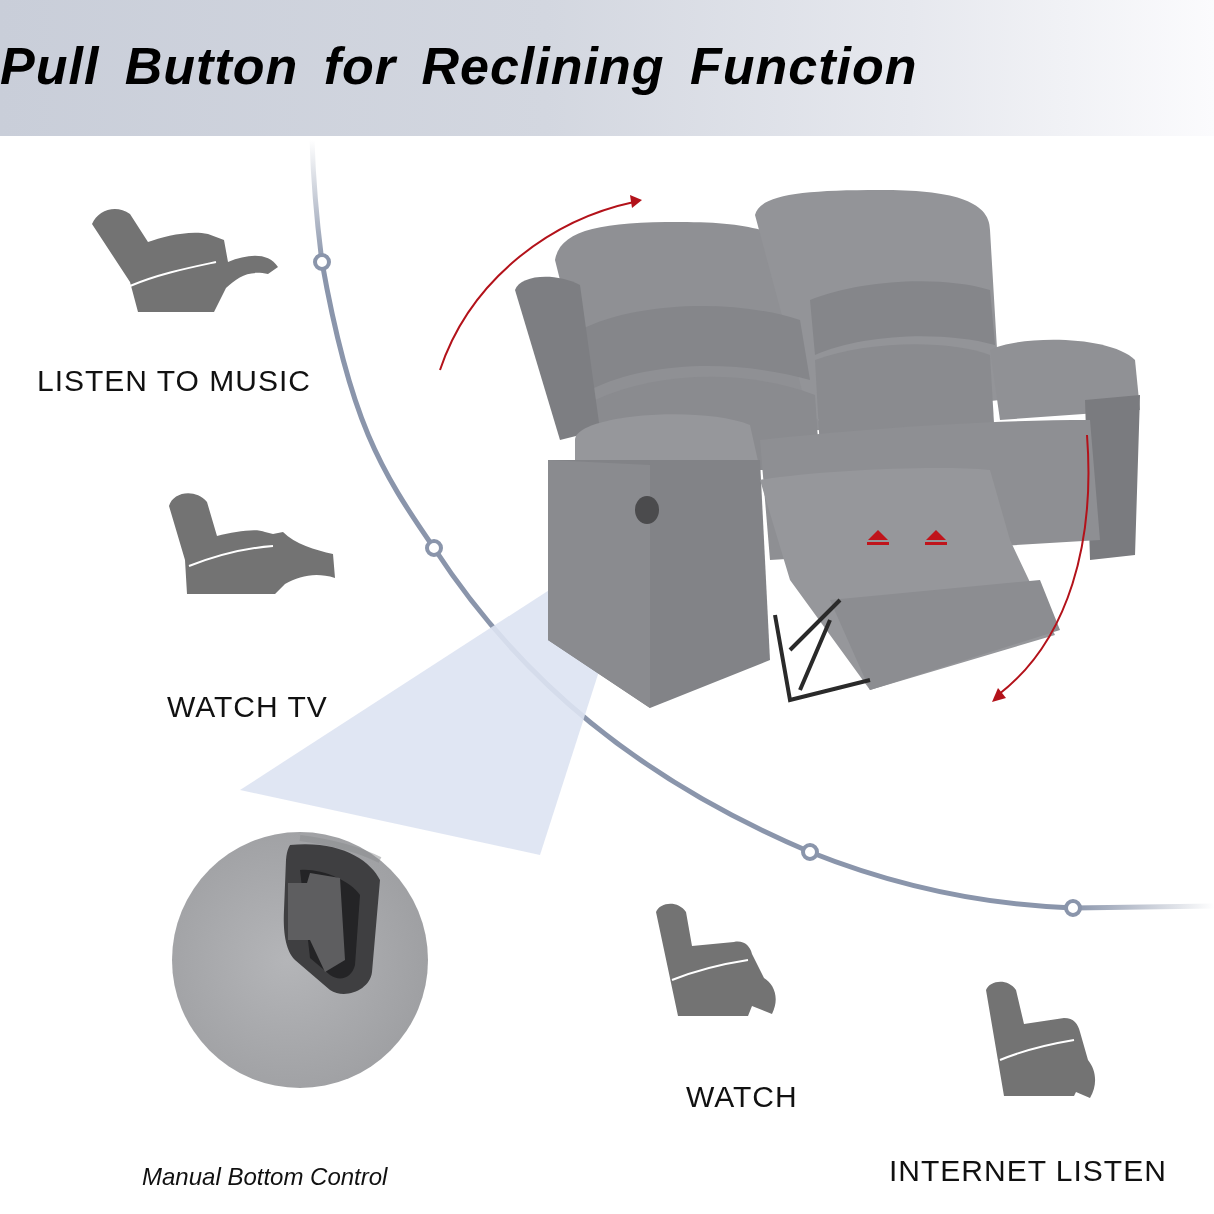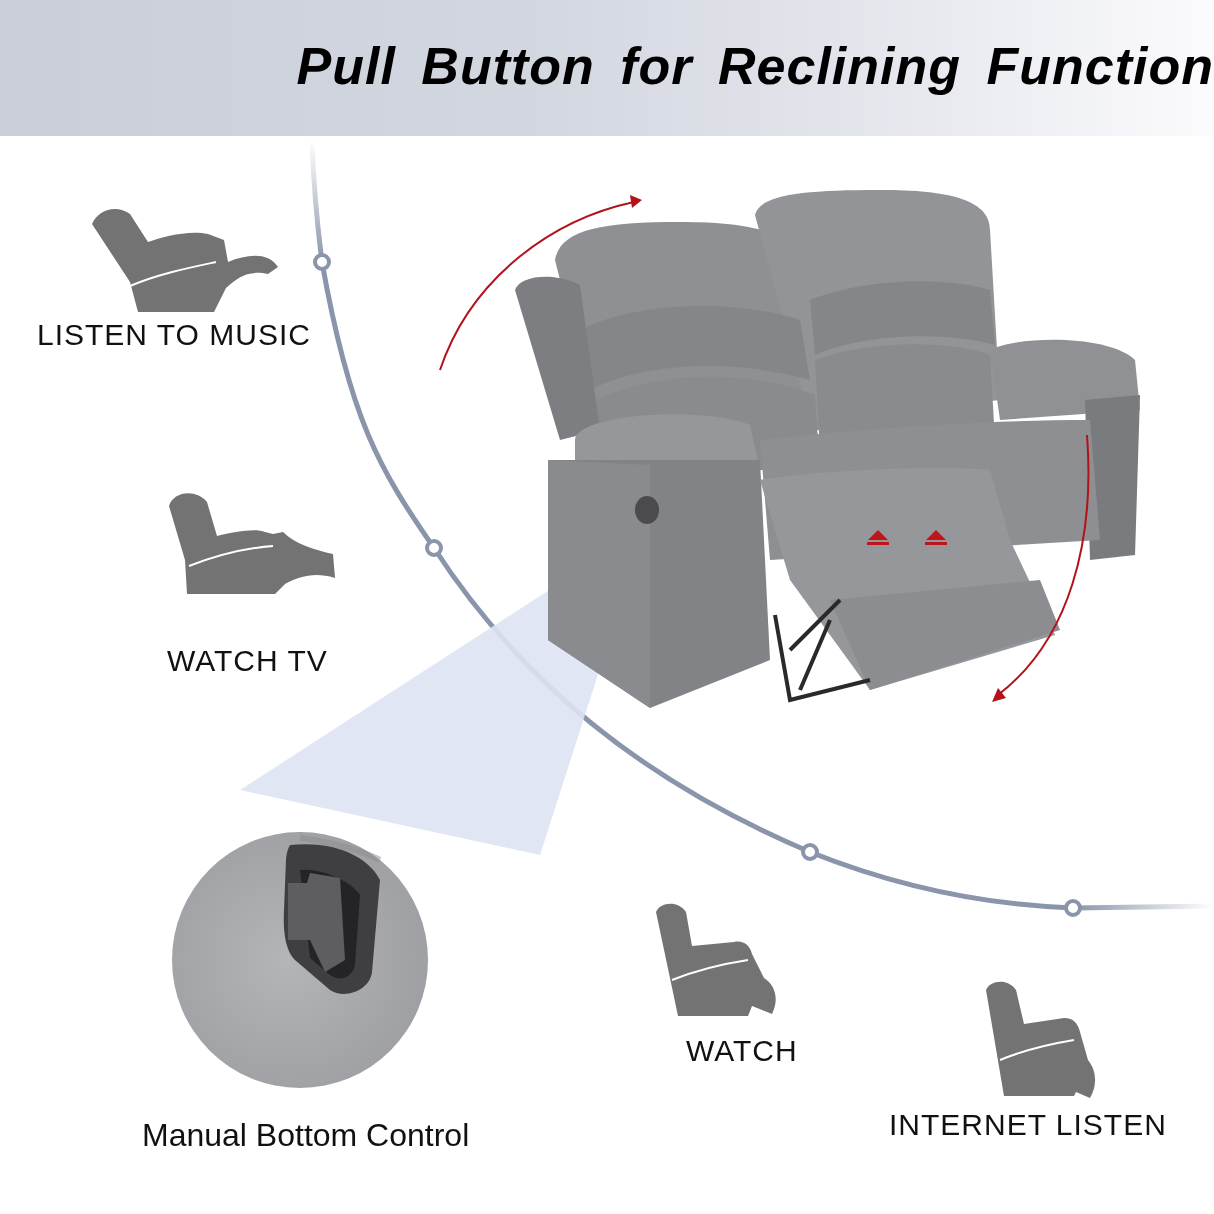--- a/index.html
+++ b/index.html
@@ -1,25 +1,25 @@
 <!DOCTYPE html>
 <html><head>
 <meta charset="utf-8">
 <style>
   html, body { margin:0; padding:0; }
   body { width:1214px; height:1214px; position:relative; overflow:hidden; background:#ffffff; font-family:"Liberation Sans", sans-serif; }
   .banner { position:absolute; left:0; top:0; width:1214px; height:136px;
     background:linear-gradient(90deg,#c9ced9 0%,#d3d7e0 45%,#e6e8ee 75%,#fbfbfd 100%); }
-  .banner-title { position:absolute; left:0; right:0; top:36px; text-align:right;
+  .banner-title { position:absolute; left:0; right:0; top:36px; text-align:left;
     font-family:"Liberation Sans", sans-serif; font-weight:bold; font-style:italic;
     font-size:52px; letter-spacing:1px; word-spacing:10px; color:#000; transform:scaleX(1.0); }
   svg.layer { position:absolute; left:0; top:0; }
-  .label { position:absolute; color:#111; font-family:"Liberation Sans", sans-serif; white-space:nowrap; }
+  .label { position:absolute; color:#111; font-family:"Liberation Sans", sans-serif; white-space:nowrap;margin-top:46px; }
   .caps { font-size:30px; letter-spacing:1px; }
-  .caption { font-size:32px; }
+  .caption { font-size:24px;font-style:italic; }
   .icon { position:absolute; }
 </style>
 </head>
 <body>
 
 <div class="banner">
   <div class="banner-title">Pull Button for Reclining Function</div>
 </div>
 
 <svg class="layer" width="1214" height="1214">

